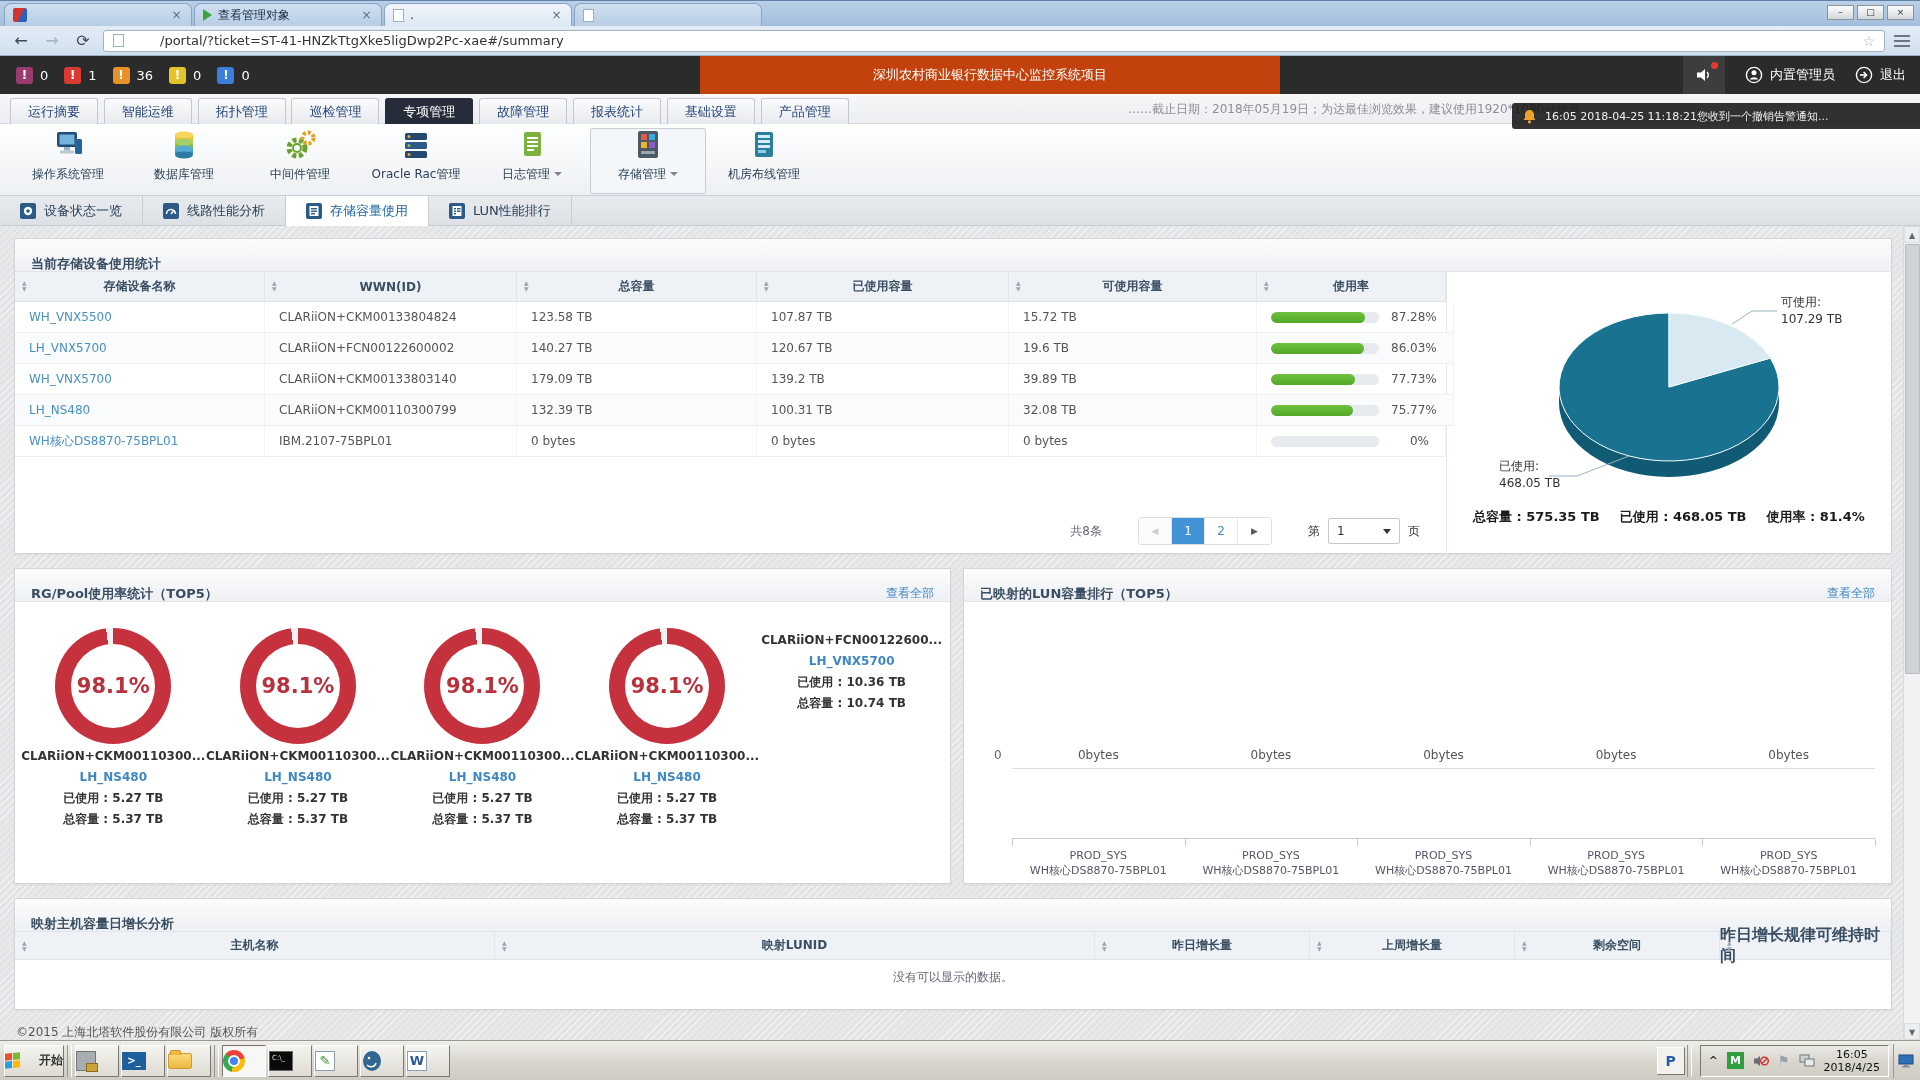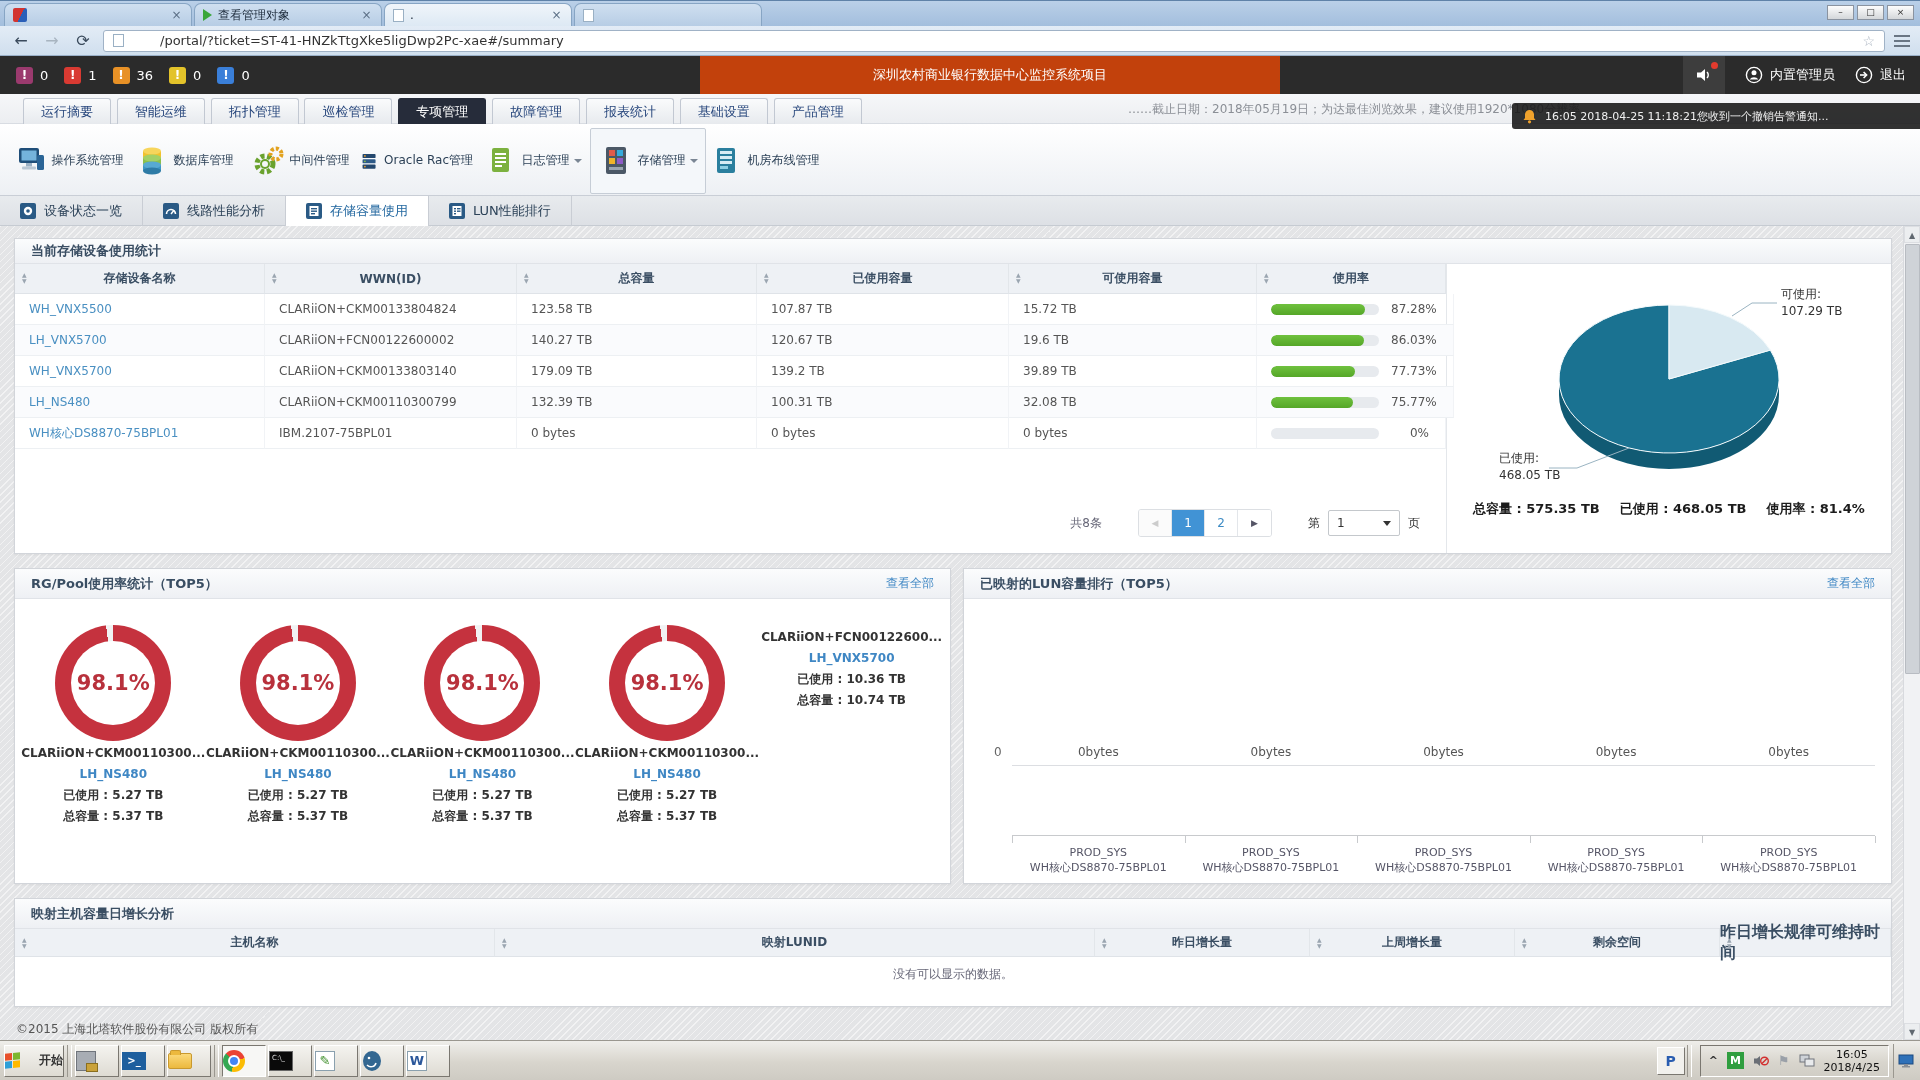--- a/index.html
+++ b/index.html
@@ -28,40 +28,40 @@
 .alertbar{height:38px;background:#2b2b2b;position:relative;display:flex;align-items:center;color:#fff;padding-left:16px}
 .bpair{display:flex;align-items:center;gap:7px;margin-right:16px}
 .badge{width:17px;height:17px;border-radius:3px;color:#fff;font-weight:bold;text-align:center;line-height:17px;font-size:12px}
 .bcount{color:#fff;font-size:13px}
 .banner{position:absolute;left:700px;width:580px;top:0;height:38px;background:#c2410c;text-align:center;line-height:38px;font-size:13px;color:#fff;white-space:nowrap}
 .hdr-right{position:absolute;right:14px;top:0;height:38px;display:flex;align-items:center;gap:20px}
 .spkbox{width:42px;height:38px;background:#3d3d3d;display:flex;align-items:center;justify-content:center;position:relative}
 .reddot{position:absolute;right:7px;top:6px;width:7px;height:7px;border-radius:50%;background:#e23b2e}
 .hitem{display:flex;align-items:center;gap:7px;font-size:13px;color:#fff}
 
-.navrow{height:30px;background:linear-gradient(#f6f7f9,#eceef1);border-bottom:1px solid #d8dce2;padding-left:23px;position:relative;white-space:nowrap}
+.navrow{height:30px;background:linear-gradient(#f6f7f9,#eceef1);border-bottom:1px solid #d8dce2;padding-left:10px;position:relative;white-space:nowrap}
 .navtab{display:inline-block;height:26px;line-height:26px;margin:4px 2px 0 0;padding:0 17px;border:1px solid #c2c8d2;border-bottom:none;border-radius:3px 3px 0 0;background:linear-gradient(#fafbfc,#e7eaee);color:#27467c;font-size:13px;vertical-align:bottom}
 .navtab.active{background:#262c3a;color:#fff;border-color:#262c3a}
 .notice{position:absolute;left:1128px;top:0;line-height:30px;color:#8b8f96;font-size:12px;white-space:nowrap}
 
 .toast{position:absolute;left:1512px;top:103px;width:440px;height:26px;background:rgba(22,22,22,.88);border-radius:3px;color:#f0f0f0;display:flex;align-items:center;gap:8px;padding:0 10px;z-index:60;font-size:11px;white-space:nowrap;overflow:hidden}
 
 .icontoolbar{height:72px;background:linear-gradient(#ffffff,#edf0f4);border-bottom:1px solid #c9ced6;display:flex;align-items:center;padding-left:10px}
-.titem{width:116px;height:66px;margin-top:2px;display:flex;flex-direction:row;align-items:center;justify-content:center;gap:5px;color:#2a3f55;font-size:12px;border:1px solid transparent}
+.titem{width:116px;height:66px;margin-top:2px;display:flex;flex-direction:column;align-items:center;justify-content:flex-start;gap:5px;color:#2a3f55;font-size:12px;border:1px solid transparent}
 .titem.active{background:#f4f7fa;border-color:#c6cdd6;border-radius:2px}
 .tlabel{display:flex;align-items:center;gap:4px;white-space:nowrap}
 .ddarrow{width:0;height:0;border-top:4px solid #7a8694;border-left:4px solid transparent;border-right:4px solid transparent}
 
 .subtabs{height:30px;background:linear-gradient(#e8ebee,#dde0e5);border-bottom:1px solid #c6cbd2;display:flex}
 .stab{height:30px;display:flex;align-items:center;gap:8px;padding:0 20px;border-right:1px solid #c9cdd4;color:#2c4258;font-size:13px}
 .stab.active{background:#fff;color:#2468a0}
 
 .content{height:814px;padding:12px 28px 0 14px;background:#e7e8ea;background-image:repeating-linear-gradient(135deg,rgba(255,255,255,.45) 0 1px,rgba(0,0,0,.015) 1px 5px);position:relative}
 .panel{background:#fff;border:1px solid #d2d5da;box-shadow:0 1px 2px rgba(0,0,0,.05)}
-.phead{height:30px;background:linear-gradient(#fbfcfd,#eef0f4);border-bottom:1px solid #e0e3e8;display:flex;align-items:center;padding:0 16px}
+.phead{height:30px;background:linear-gradient(#fbfcfd,#eef0f4);border-bottom:1px solid #e0e3e8;display:flex;padding:16px 16px}
 .ptitle{font-size:13px;font-weight:bold;color:#3a4e63}
 .viewall{margin-left:auto;color:#3f87c4;font-size:12px}
 
 .p1{height:316px;display:flex;flex-direction:column}
 .p1body{flex:1;display:flex}
 .tblwrap{width:1432px;border-right:1px solid #e4e7eb;display:flex;flex-direction:column}
 .ghead,.grow{display:grid;grid-template-columns:250px 252px 240px 252px 248px 1fr}
 .th{height:30px;background:#eef1f5;border-bottom:1px solid #dfe3e8;border-right:1px solid #e2e6ea;display:flex;align-items:center;justify-content:center;color:#3a4e63;font-weight:bold;font-size:12px;position:relative}
 .sort{position:absolute;left:7px;top:8px;line-height:6px;color:#9aa5b0;font-size:6px;text-align:center}
 .sort span{display:block}

